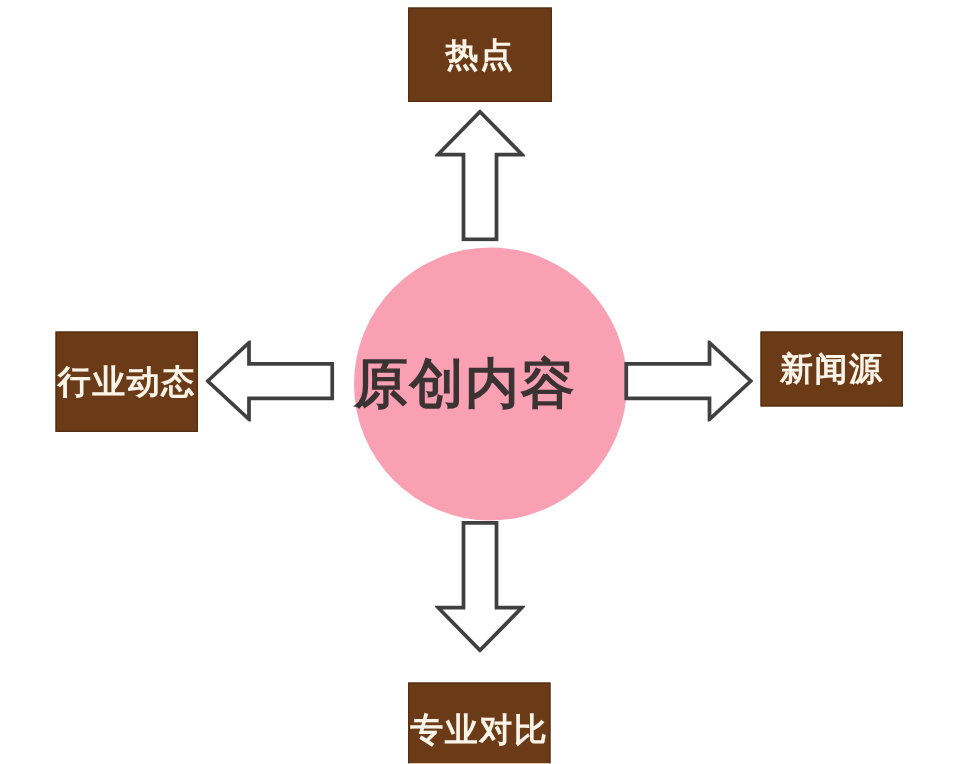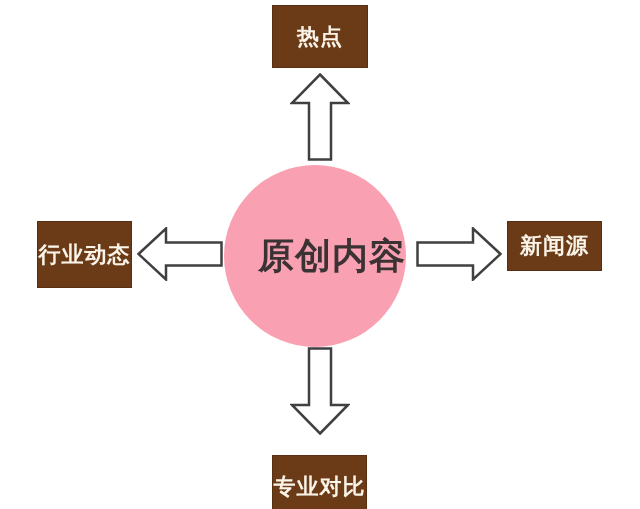--- a/index.html
+++ b/index.html
@@ -31,29 +31,29 @@
     letter-spacing: 1px;
     white-space: nowrap;
   }
   .node-top    { left: 272px; top: 5px;   width: 96px; height: 63px; }
   .node-left   { left: 37px;  top: 221px; width: 95px; height: 67px; }
   .node-right  { left: 507px; top: 221px; width: 95px; height: 50px; }
   .node-bottom { left: 272px; top: 455px; width: 95px; height: 63px; }
 
   .center-circle {
     position: absolute;
-    left: 224px;
+    left: 236px;
     top: 165px;
     width: 182px;
     height: 182px;
     border-radius: 50%;
     background: var(--center-fill, #F9A1B3);
     display: flex;
     align-items: center;
-    justify-content: flex-end;
+    justify-content: flex-start;
   }
   .center-circle span {
     color: var(--center-text, #3B3234);
     font-size: 36px;
     font-weight: bold;
     letter-spacing: 1px;
     white-space: nowrap;
   }
 
   .arrow {

